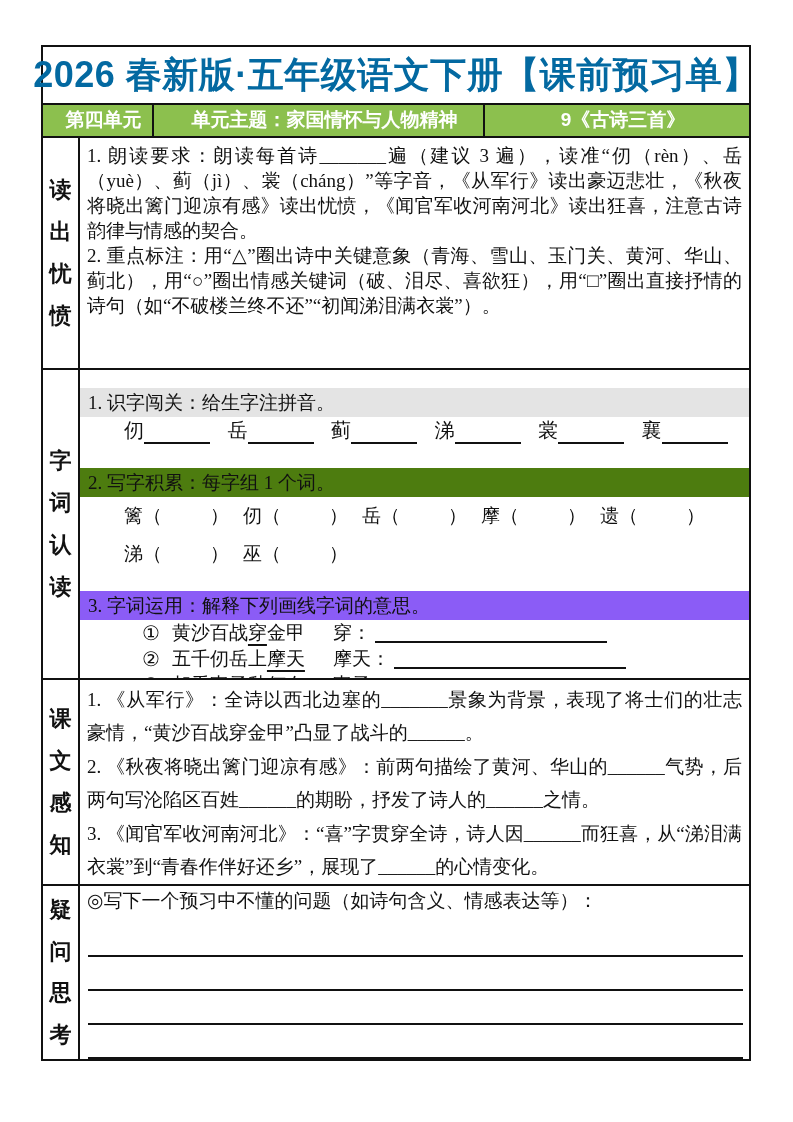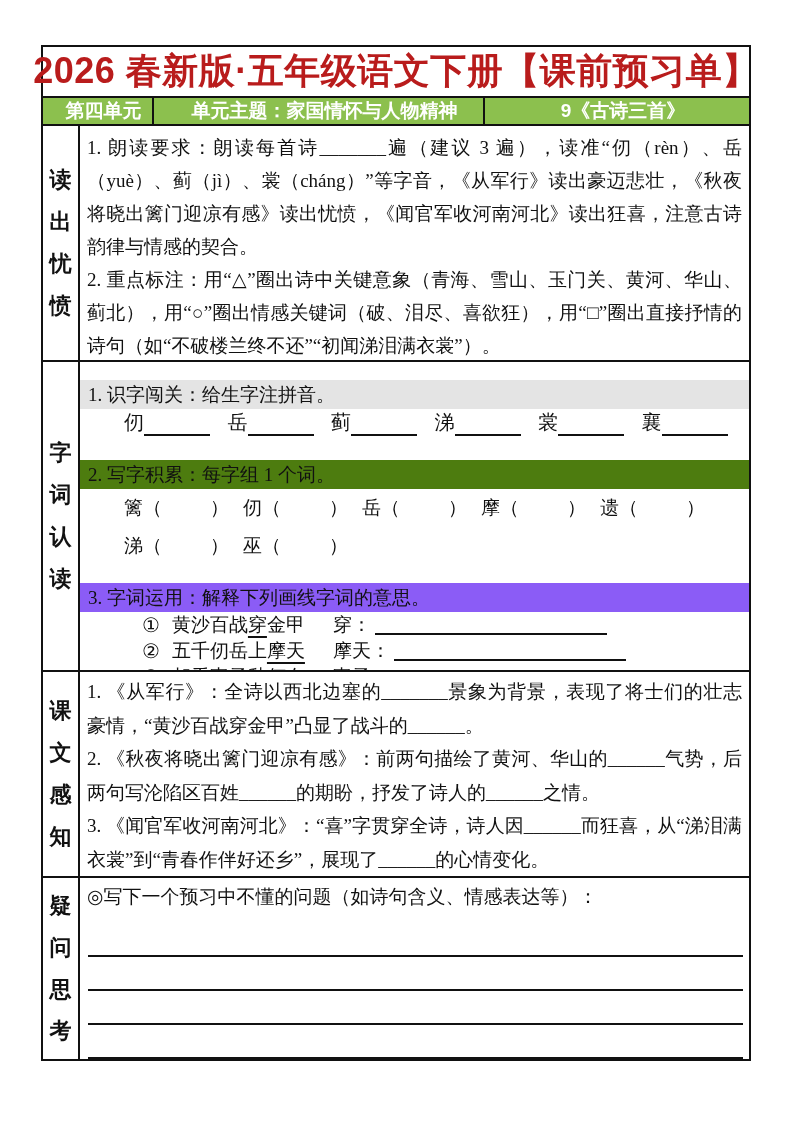--- a/index.html
+++ b/index.html
@@ -26,21 +26,21 @@
   .section:last-child { border-bottom:none; flex:1; }
   .side { width:37px; border-right:2px solid #111; display:flex; align-items:center; justify-content:center; }
   .side-label { font-family:"Liberation Sans","DejaVu Sans",sans-serif; font-weight:bold;
     font-size:22px; width:1.08em; word-break:break-all; line-height:1.9; text-align:center; }
   .content { flex:1; display:flex; flex-direction:column; overflow:hidden; }
 
   .sec-langdu { height:236px; }
   .sec-zici   { height:310px; }
   .sec-kewen  { height:207px; }
 
-  .para { font-size:19px; line-height:33px; text-align:justify; padding:0 7px; }
+  .para { font-size:19px; line-height:25px; text-align:justify; padding:0 7px; }
   .sec-langdu .content { padding-top:5px; }
   .sec-kewen  .content { padding-top:3px; }
   .sec-kewen .para { line-height:33.5px; }
 
   
   .strip { background:#E4E4E4; height:29px; line-height:29px; font-size:19px;
     padding-left:8px; margin-top:18px; white-space:nowrap; }
   .pinyin-row { height:42px; display:flex; align-items:flex-end; padding:0 10px 6px 44px;
     font-size:20px; gap:6px; }
   .pinyin-group { display:flex; align-items:flex-end; flex:1; }
@@ -58,21 +58,21 @@
   .sec-yiwen .content { padding-top:2px; }
   .wline { height:34px; border-bottom:2px solid #111; margin:0 6px 0 8px; }
   .wline.first { height:44px; }
 </style>
 </head>
 <body>
 
 <div class="sheet">
 
   <div class="title-row">
-    <h1 style="color:#b91c1c;">2026 春新版·五年级语文下册【课前预习单】</h1>
+    <h1 style="color:#0369a1;">2026 春新版·五年级语文下册【课前预习单】</h1>
   </div>
 
   <div class="unit-row" style="background:#8CC04E;">
     <div class="unit-cell c1">第四单元</div>
     <div class="unit-cell c2">单元主题：家国情怀与人物精神</div>
     <div class="unit-cell c3">9《古诗三首》</div>
   </div>
 
   <div class="section sec-langdu">
     <div class="side">

